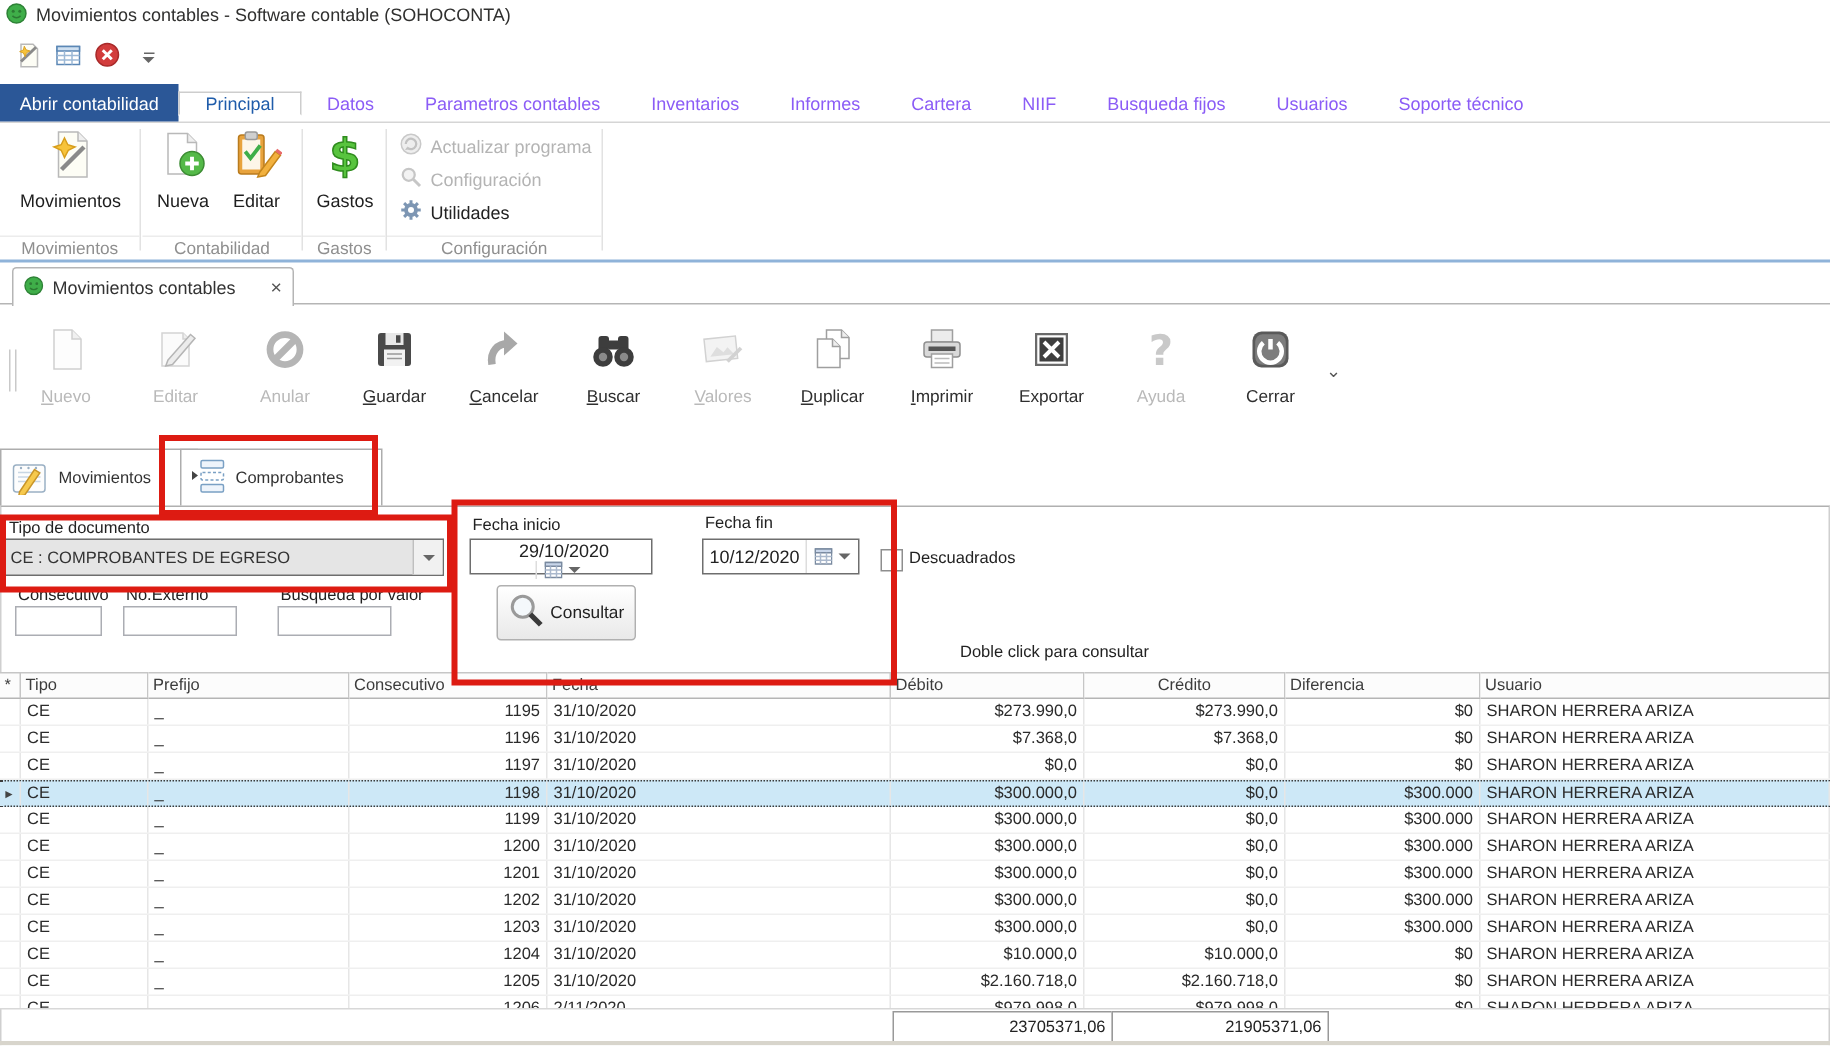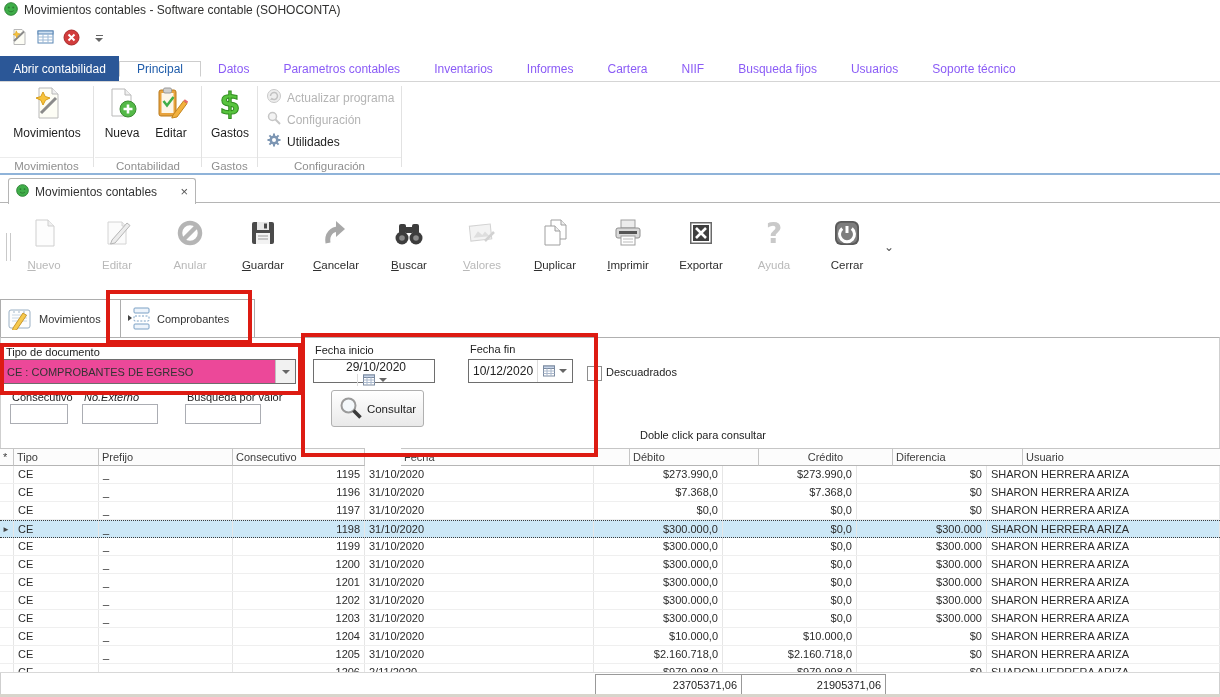--- a/index.html
+++ b/index.html
@@ -49,21 +49,21 @@
   .tbtn.disabled{cursor:default;}
   .tbtn.disabled .lb{color:#b9b9b9;}
   .tb-chevron{position:absolute;left:884px;top:240px;color:#555;font-size:12px;cursor:pointer;}
 
   
   .subtab{position:absolute;top:299px;height:38px;background:#fff;border:1px solid #adadad;display:flex;align-items:center;gap:6px;padding:0 6px;cursor:pointer;}
   
   .panel{left:0;top:337px;width:1220px;height:360px;border-top:1px solid #b0b0b0;border-left:1px solid #cfcfcf;border-right:1px solid #cfcfcf;background:#fff;}
 
   .flabel{position:absolute;color:#222;white-space:nowrap;}
-  .combo{position:absolute;left:2px;top:359px;width:292px;height:23px;border:1px solid #6e6e6e;background:#ec4899;display:flex;align-items:center;cursor:pointer;}
+  .combo{position:absolute;left:2px;top:359px;width:292px;height:23px;border:1px solid #6e6e6e;background:#e5e5e5;display:flex;align-items:center;cursor:pointer;}
   .combo .val{flex:1;padding-left:4px;white-space:nowrap;overflow:hidden;}
   .combo .btn{width:19px;height:100%;border-left:1px solid #bfbfbf;background:#f1f1f1;display:flex;align-items:center;justify-content:center;}
   .txtinput{position:absolute;height:18px;border:1px solid #abadb3;background:#fff;font-family:"Liberation Sans",sans-serif;font-size:11px;padding:0 3px;}
   .dateinput{position:absolute;height:22px;border:1px solid #6e6e6e;background:#fff;display:flex;align-items:center;cursor:pointer;}
   .dateinput .val{flex:1;padding-left:4px;font-size:12px;color:#222;}
   .dateinput .cal{display:flex;align-items:center;gap:4px;padding:0 5px;border-left:1px solid #ddd;height:100%;}
   .consultar{position:absolute;left:331px;top:390px;width:91px;height:35px;border:1px solid #b0b0b0;border-radius:3px;
              background:linear-gradient(#ffffff,#e9e9e9);display:flex;align-items:center;justify-content:center;gap:4px;cursor:pointer;font-size:11.5px;color:#222;}
   .checkbox{position:absolute;left:587px;top:366px;width:13px;height:13px;border:1px solid #8e8e8e;background:#fff;cursor:pointer;}
   .hint{position:absolute;left:640px;top:429px;color:#222;}
@@ -420,21 +420,21 @@
   <div class="flabel" style="left:6px;top:346px;">Tipo de documento</div>
   <div class="combo">
     <span class="val">CE : COMPROBANTES DE EGRESO</span>
     <span class="btn">
         <span class="tri-down"></span>
       </span>
   </div>
 
   <div class="flabel" style="left:12px;top:391px;">Consecutivo</div>
   <input class="txtinput" style="left: 10px; top: 404px; width: 50px;" value="">
-  <div class="flabel" style="left:84px;top:391px;font-style:italic;">No.Externo</div>
+  <div class="flabel" style="left:84px;top:391px;">No.Externo</div>
   <input class="txtinput" style="left: 82px; top: 404px; width: 68px;" value="">
   <div class="flabel" style="left:187px;top:391px;">Busqueda por valor</div>
   <input class="txtinput" style="left: 185px; top: 404px; width: 68px;" value="">
 
   <div class="flabel" style="left:315px;top:344px;">Fecha inicio</div>
   <div class="dateinput" style="left:313px;top:359px;width:120px;flex-direction:column;">
     <span class="val">29/10/2020</span>
     <span class="cal">
       <svg width="12" height="12" viewBox="0 0 12 12">
           <rect x=".5" y="1" width="11" height="10" fill="#fff" stroke="#7a8aa0"></rect>
@@ -470,21 +470,21 @@
   <div class="checkbox"></div>
   <div class="flabel" style="left:606px;top:366px;">Descuadrados</div>
 
   <div class="hint">Doble click para consultar</div>
 
   <div class="grid-header" id="gridHeader">
       <div class="ghc" style="width: 14px;">*</div>
       <div class="ghc" style="width: 85px;">Tipo</div>
       <div class="ghc" style="width: 134px;">Prefijo</div>
       <div class="ghc" style="width: 132px;">Consecutivo</div>
-      <div class="ghc" style="width: 229px; margin-left: 36px;">Fecha</div>
+      <div class="ghc" style="width: 229px;">Fecha</div>
       <div class="ghc" style="width: 129px;">Débito</div>
       <div class="ghc" style="width: 134px; text-align: center;">Crédito</div>
       <div class="ghc" style="width: 130px;">Diferencia</div>
       <div class="ghc" style="width: 233px;">Usuario</div>
     </div>
   <div class="grid-body" id="gridBody">
       <div class="grow">
         <div class="gc ind" style="width: 14px;"></div>
         <div class="gc" style="width: 85px;">CE</div>
         <div class="gc" style="width: 134px;">_</div>

